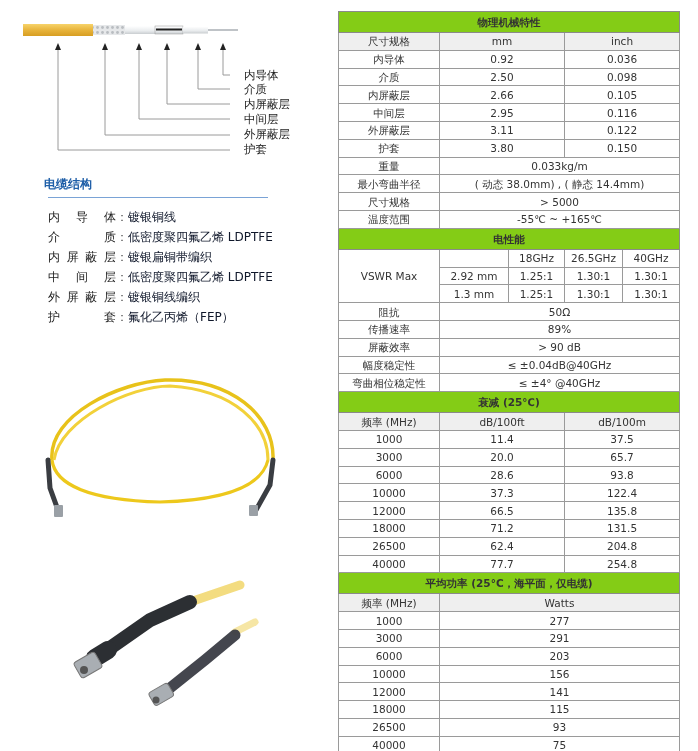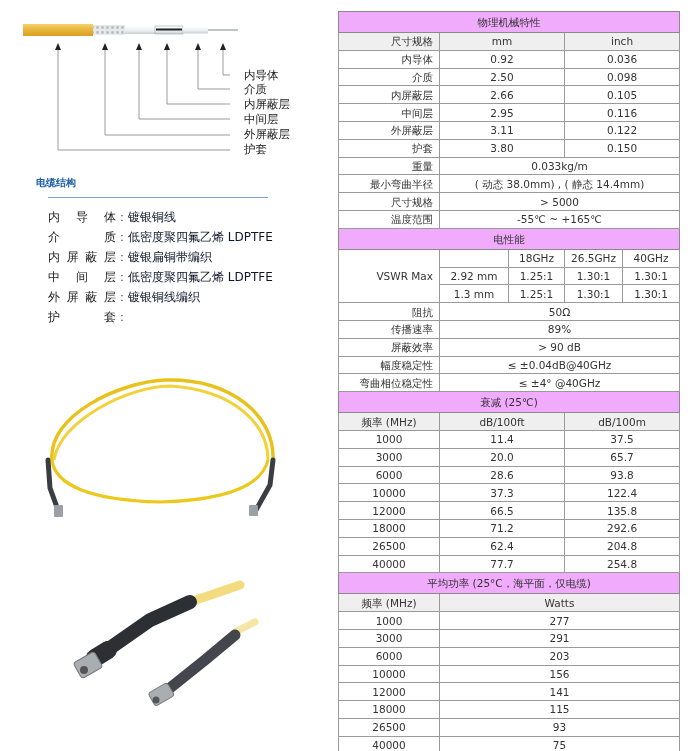--- a/index.html
+++ b/index.html
@@ -4,38 +4,38 @@
 <style>
   html, body { margin: 0; padding: 0; background: #ffffff; }
   body { width: 698px; height: 751px; position: relative; overflow: hidden;
          font-family: "DejaVu Sans", "Liberation Sans", sans-serif; color: #333; }
 
   
   .diagram { position: absolute; left: 0; top: 0; width: 320px; height: 165px; }
   .diagram svg { position: absolute; left: 0; top: 0; }
   .diag-label { position: absolute; font-size: 11.5px; color: #222; line-height: 13px; white-space: nowrap; }
 
-  .section-title { position: absolute; left: 36px; top: 176px; font-size: 10px; font-weight: bold; color: #1f5fa8; }
+  .section-title { position: absolute; left: 44px; top: 176px; font-size: 12px; font-weight: bold; color: #1f5fa8; }
   .section-rule { position: absolute; left: 48px; top: 197px; width: 220px; height: 1px; background: #7aa3d6; }
 
   .struct-list { position: absolute; left: 48px; top: 207px; margin: 0; padding: 0; list-style: none; }
   .struct-item { height: 20px; line-height: 20px; font-size: 12px; white-space: nowrap; display: flex; }
   .struct-key { width: 68px; color: #222; display: inline-block; text-align: justify; text-align-last: justify; }
   .struct-colon { width: 12px; color: #555; }
   .struct-val { color: #0f172a; }
 
   .photo { position: absolute; }
 
   
   .spec { position: absolute; left: 338px; top: 11px; width: 341px;
           border-collapse: collapse; table-layout: fixed; font-size: 10.5px; color: #333; }
   .spec td { border: 1px solid #9a9a9a; height: 16.8px; padding: 0 6px; text-align: center;
              white-space: nowrap; overflow: hidden; line-height: 16px; }
-  .spec td.lbl { text-align: right; }
-  .spec tr.sec td { background: #f0abfc; height: 20px; border-color: #8a8a8a; }
+  .spec td.lbl { text-align: center; }
+  .spec tr.sec td { background: #84cc16; height: 20px; border-color: #8a8a8a; font-weight: bold; }
   .spec tr.colhead td { background: #efefef; }
   .spec { border: 1.5px solid #6e6e6e; }
 </style>
 </head>
 <body>
 
 <div class="diagram">
   <svg width="320" height="165" viewBox="0 0 320 165">
     <defs>
       <linearGradient id="yel" x1="0" y1="0" x2="0" y2="1">
@@ -115,20 +115,21 @@
       <span class="struct-val">低密度聚四氟乙烯 LDPTFE</span>
     </li>
   <li class="struct-item">
       <span class="struct-key">外屏蔽层</span>
       <span class="struct-colon">：</span>
       <span class="struct-val">镀银铜线编织</span>
     </li>
   <li class="struct-item">
       <span class="struct-key">护套</span>
       <span class="struct-colon">：</span>
+      <span class="struct-val">氟化乙丙烯（FEP）</span>
     </li>
 </ul>
 
 <svg class="photo" style="left:30px;top:360px;" width="290" height="170" viewBox="0 0 290 170">
   <path d="M22,100 C18,55 90,22 135,20 C200,18 245,55 243,100" stroke="#e8c21a" stroke-width="3.5" fill="none"></path>
   <path d="M24,100 C30,60 100,26 140,26 C205,30 238,65 238,100" stroke="#f2d13a" stroke-width="3" fill="none"></path>
   <path d="M22,100 C25,125 60,140 130,142 C200,140 232,125 238,100" stroke="#edc81c" stroke-width="3.2" fill="none"></path>
   <path d="M18,100 L20,128 L28,150" stroke="#3a3d42" stroke-width="5" fill="none" stroke-linecap="round"></path>
   <rect x="24" y="145" width="9" height="12" fill="#9aa0a6" rx="1"></rect>
   <path d="M243,100 L240,125 L226,150" stroke="#3a3d42" stroke-width="5" fill="none" stroke-linecap="round"></path>
@@ -284,21 +285,21 @@
         <td colspan="2">122.4</td>
       </tr>
     <tr>
         <td>12000</td>
         <td colspan="2">66.5</td>
         <td colspan="2">135.8</td>
       </tr>
     <tr>
         <td>18000</td>
         <td colspan="2">71.2</td>
-        <td colspan="2">292.6</td>
+        <td colspan="2">131.5</td>
       </tr>
     <tr>
         <td>26500</td>
         <td colspan="2">62.4</td>
         <td colspan="2">204.8</td>
       </tr>
     <tr>
         <td>40000</td>
         <td colspan="2">77.7</td>
         <td colspan="2">254.8</td>

